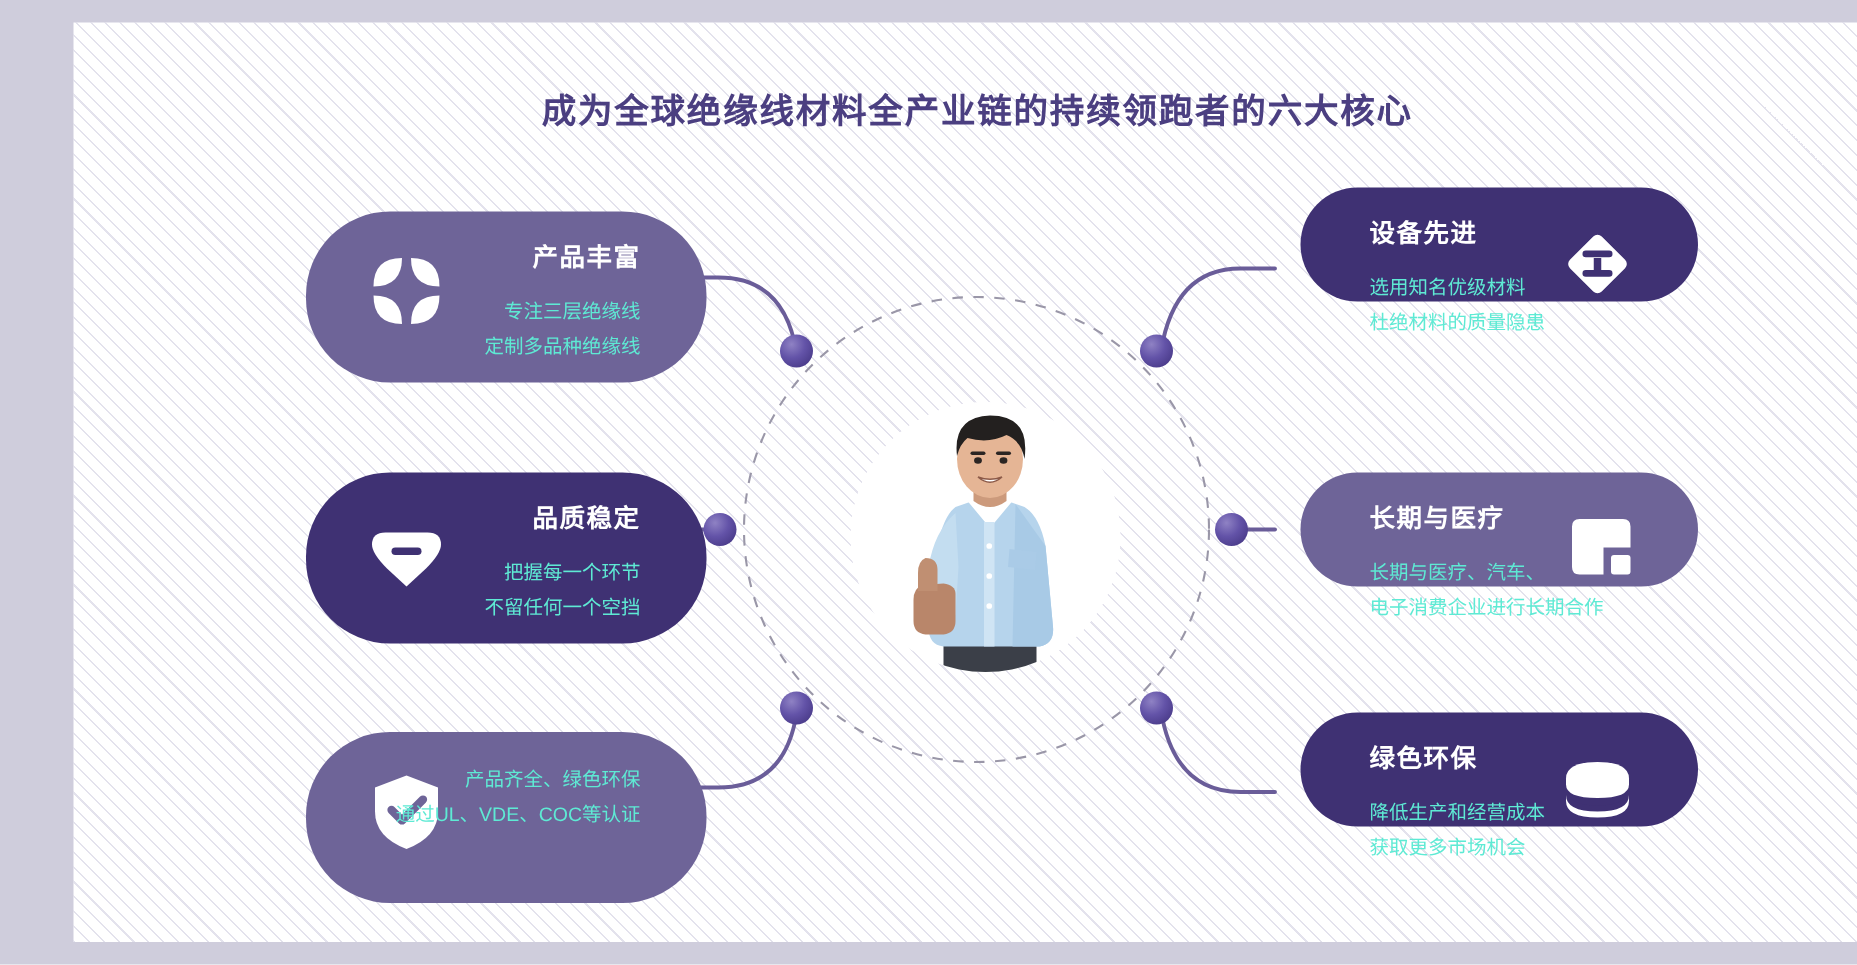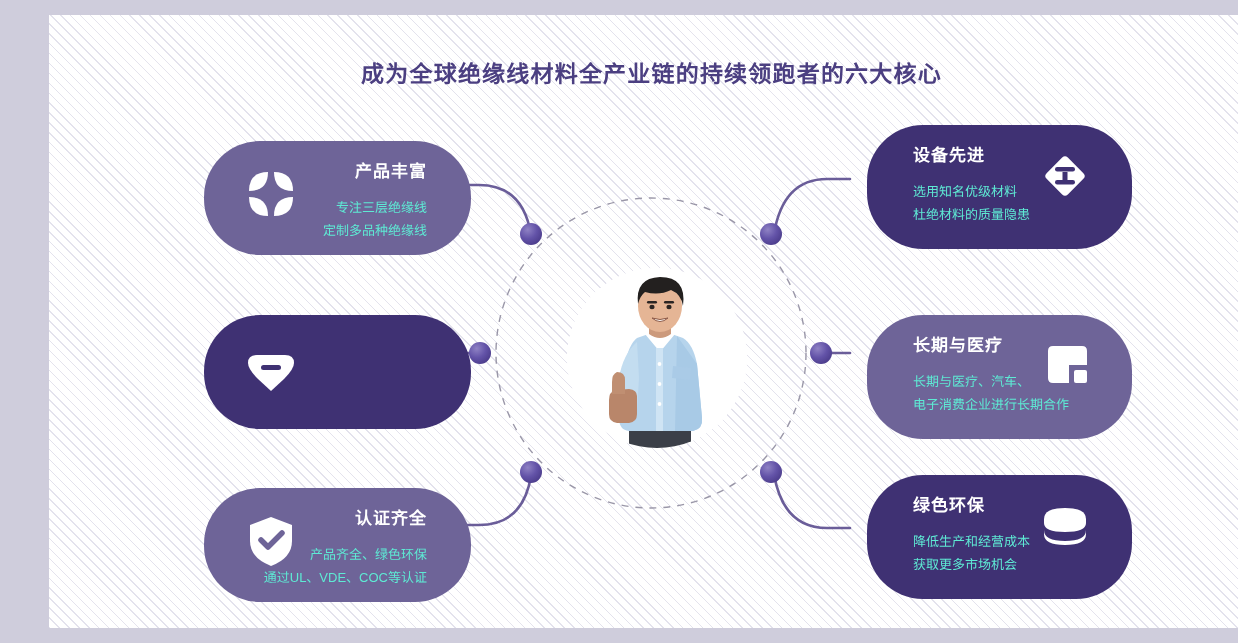--- a/index.html
+++ b/index.html
@@ -111,21 +111,21 @@
   }
   .card .c-line {
     font-size: 13px;
     line-height: 23px;
     color: #5eead4;
     white-space: nowrap;
   }
 
   
   .card.left  { left: 155px; width: 267px; height: 114px; }
-  .card.right { left: 818px; width: 265px; height: 124px; }
+  .card.right { left: 818px; width: 265px; height: 76px; }
 
   #card-1 { top: 126px; }
   #card-2 { top: 300px; }
   #card-3 { top: 473px; }
   #card-4 { top: 110px; }
   #card-5 { top: 300px; }
   #card-6 { top: 460px; }
 
   .card.left  .icon { left: 40px;  top: 26px; }
   .card.right .icon { right: 40px; top: 24px; }
@@ -227,31 +227,35 @@
       </div>
     </div>
 
     <div class="card left dark" id="card-2">
       <div class="icon">
         <svg class="ic-svg" viewBox="0 0 54 54">
           <path d="M13 14 L41 14 Q50 14 50 22 Q50 28 40 38 L27 50 L14 38 Q4 28 4 22 Q4 14 13 14 Z" fill="#fff"></path>
           <rect x="17" y="24" width="20" height="5" rx="2.5" fill="#3f3173"></rect>
         </svg>
       </div>
+      <div class="txt">
+        <div class="c-title">品质稳定</div>
+        <div class="c-line">把握每一个环节</div>
+        <div class="c-line">不留任何一个空挡</div>
+      </div>
     </div>
 
     <div class="card left light" id="card-3">
       <div class="icon">
         <svg class="ic-svg" viewBox="0 0 54 54">
           <path d="M27 3 L48 11 L48 27 Q48 44 27 52 Q6 44 6 27 L6 11 Z" fill="#fff"></path>
           <path d="M17 26 L24 33 L38 19" fill="none" stroke="#6e6498" stroke-width="5.5" stroke-linecap="round" stroke-linejoin="round"></path>
         </svg>
       </div>
       <div class="txt">
-        <div class="c-title">认证齐全</div>
         <div class="c-line">产品齐全、绿色环保</div>
         <div class="c-line">通过UL、VDE、COC等认证</div>
       </div>
     </div>
 
     <div class="card right dark" id="card-4">
       <div class="icon">
         <svg class="ic-svg" viewBox="0 0 54 54">
           <rect x="12" y="12" width="30" height="30" rx="4" transform="rotate(45 27 27)" fill="#fff"></rect>
           <rect x="17" y="18" width="20" height="4.5" rx="2.2" fill="#3f3173"></rect>

